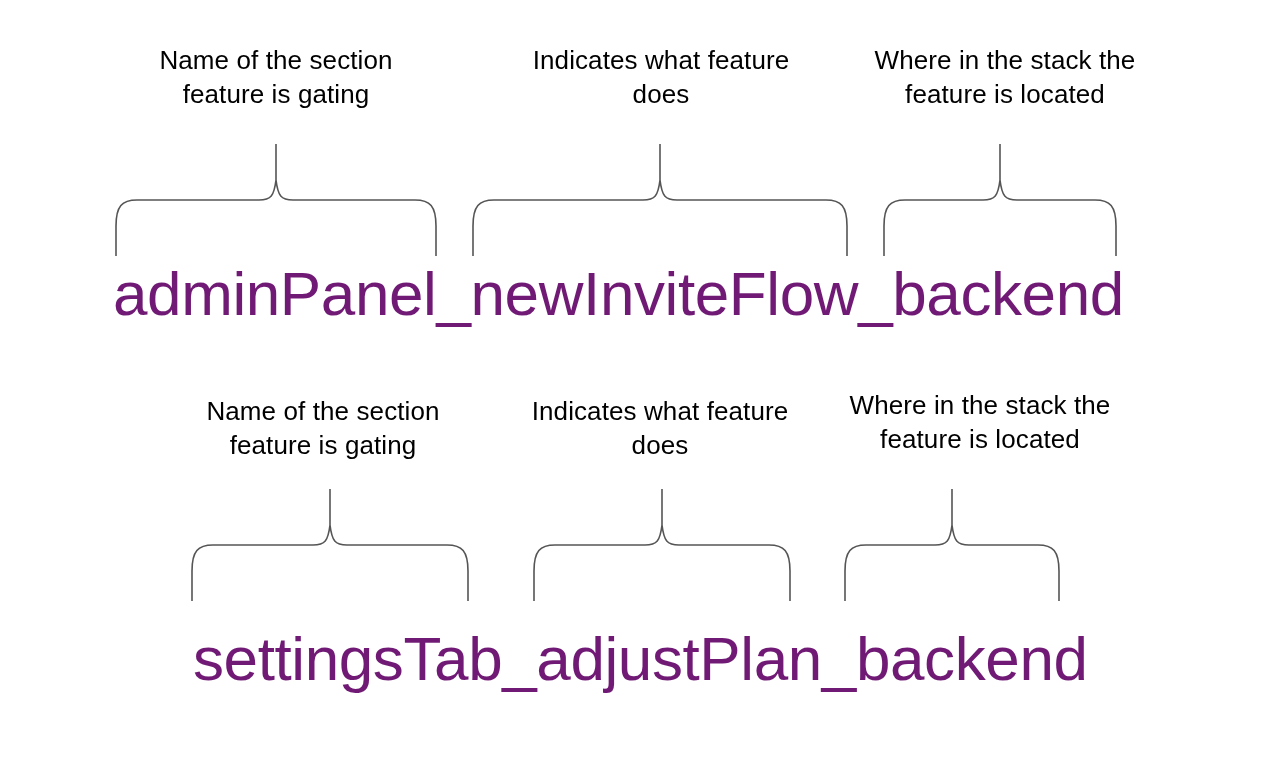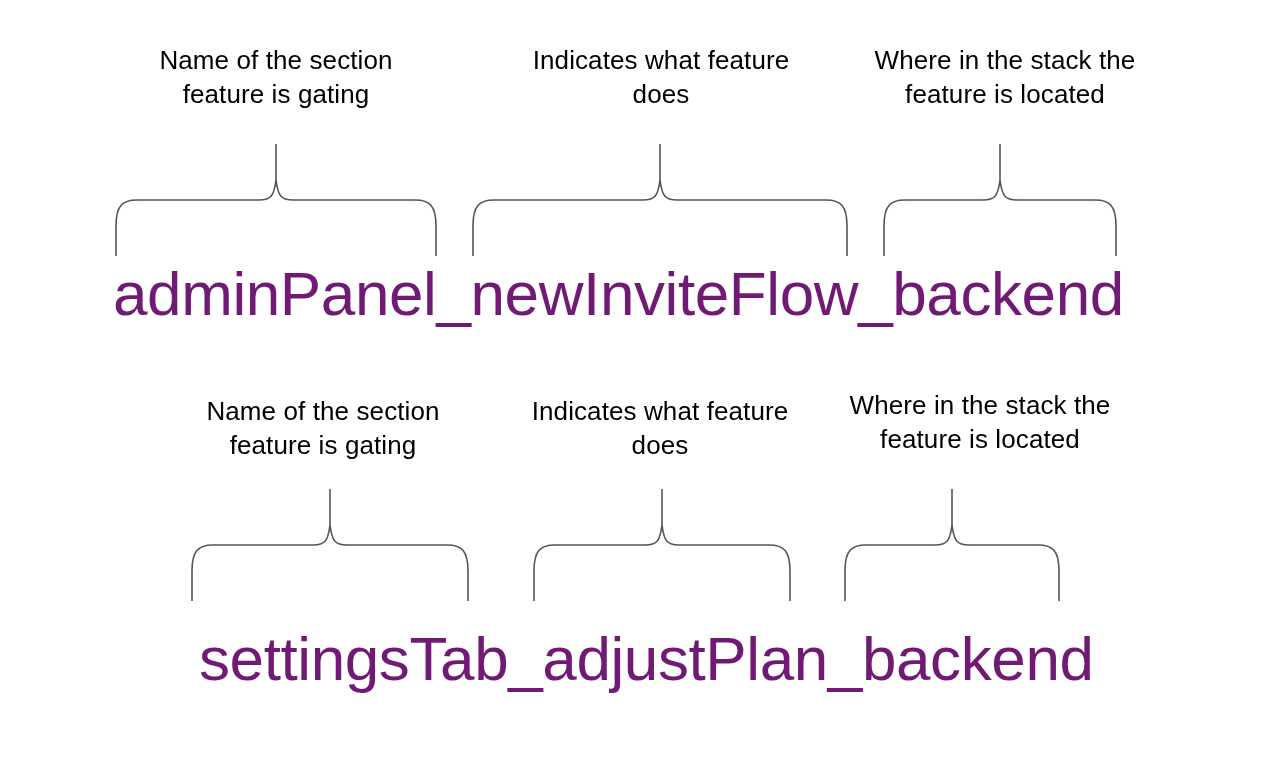--- a/index.html
+++ b/index.html
@@ -173,15 +173,15 @@
                C 105,56 108,52 110,36
                L 110,0
                L 110,36
                C 112,52 115,56 127,56
                L 196,56
                C 211,56 217,62 217,82
                L 217,112"></path>
     </svg>
   </div>
 
-  <div class="identifier" style="left:199px; top:628px;text-align:right;">settingsTab_adjustPlan_backend</div>
+  <div class="identifier" style="left:193px; top:628px;text-align:right;">settingsTab_adjustPlan_backend</div>
 
 </div>
 
 </body></html>

